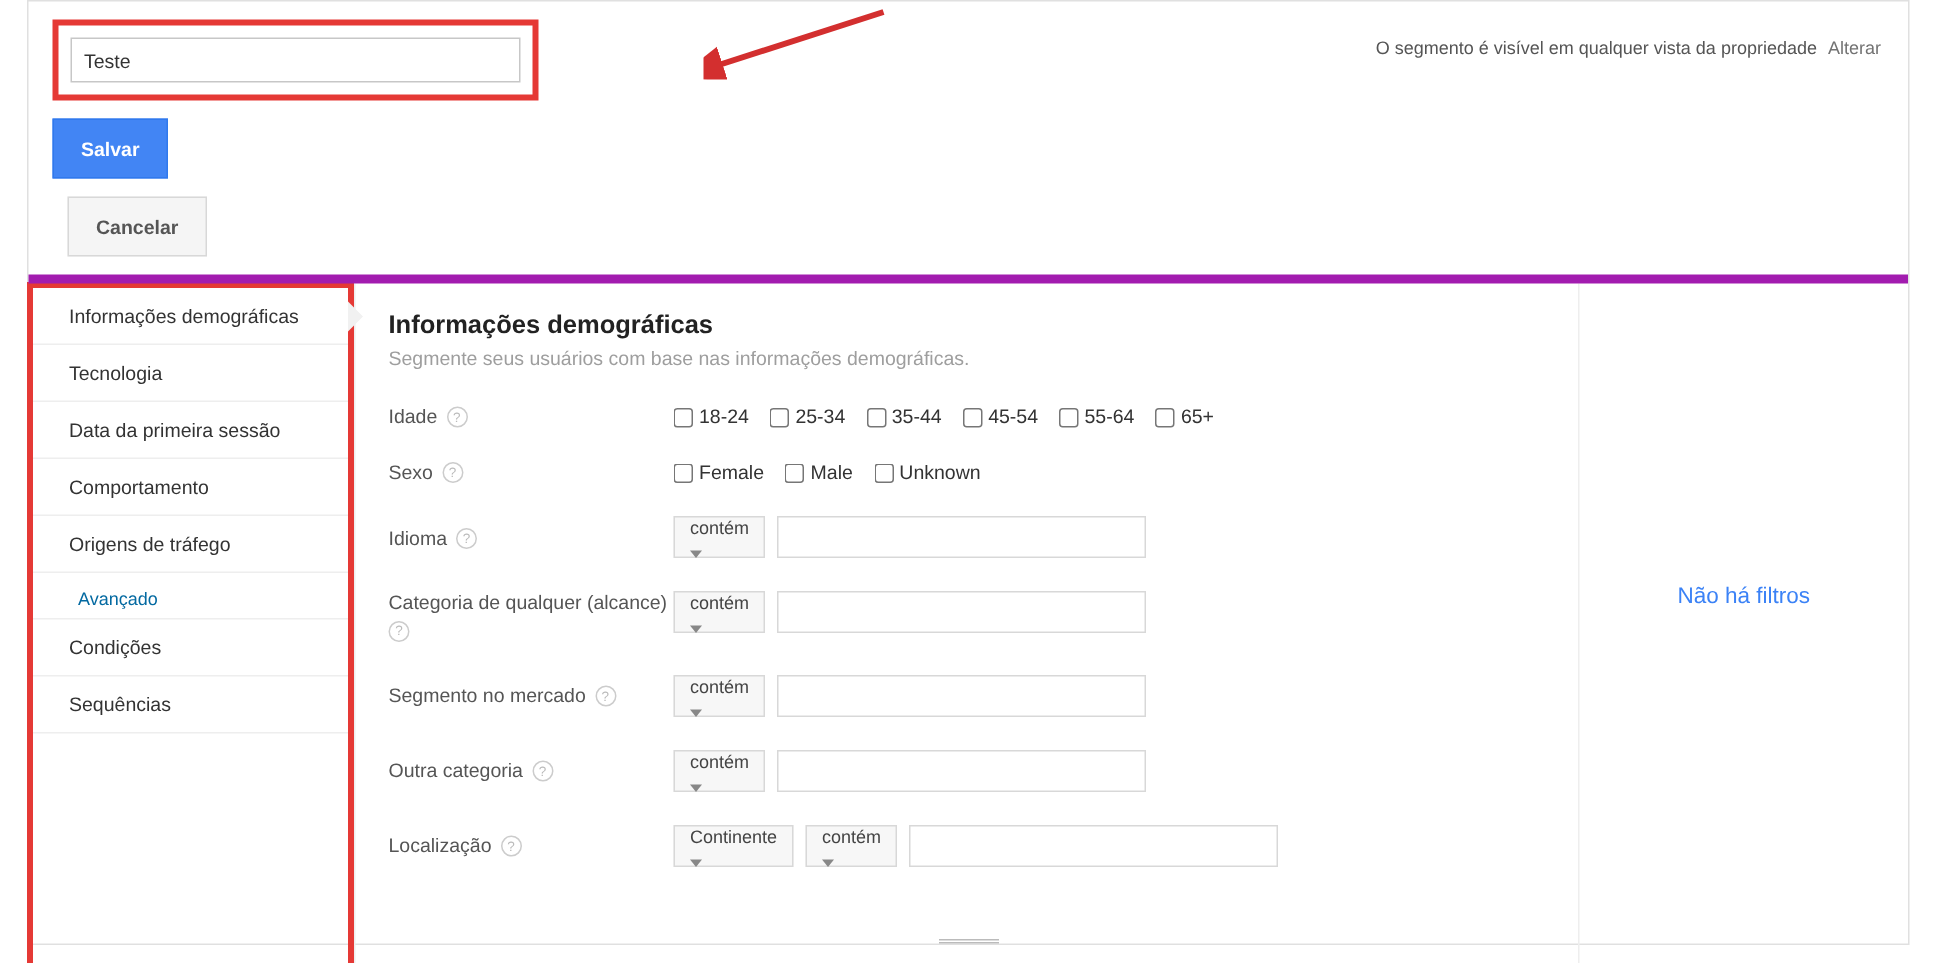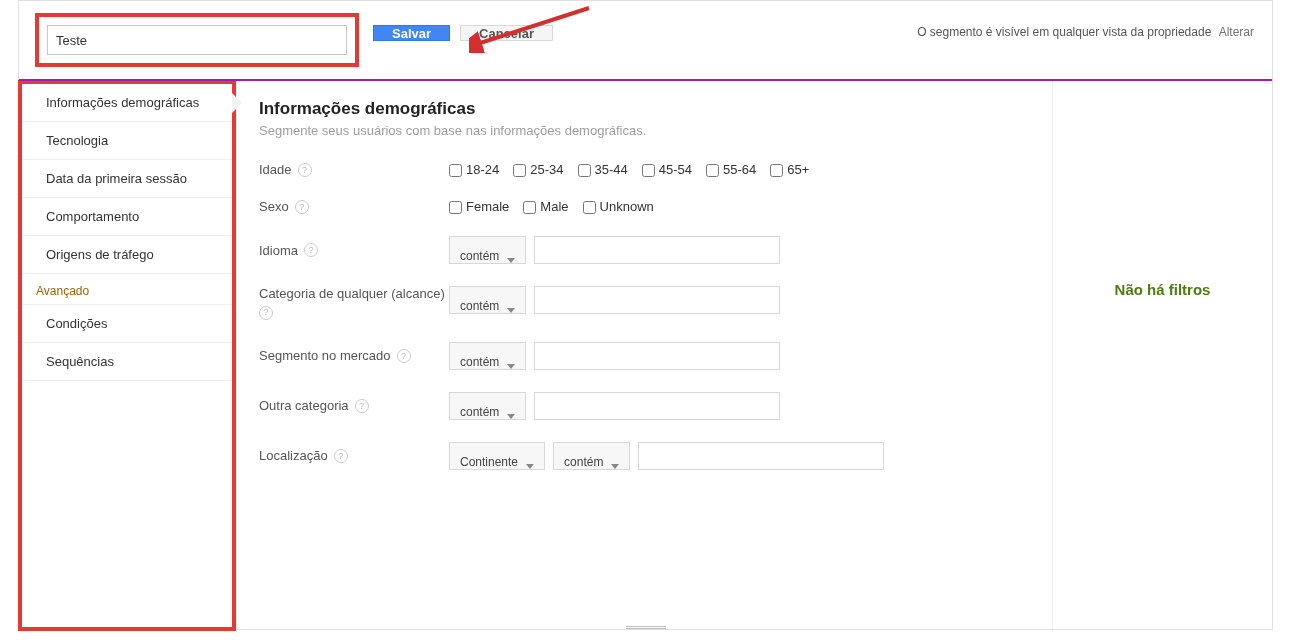--- a/index.html
+++ b/index.html
@@ -1,61 +1,61 @@
 <!DOCTYPE html>
 <html><head>
 <meta charset="utf-8">
 <style>
   * { box-sizing: border-box; margin: 0; padding: 0; }
   body { font-family: Arial, Helvetica, sans-serif; font-size: 13px; color: #333; background: #fff; width: 1291px; height: 642px; position: relative; }
 
   .container { border: 1px solid #e0e0e0; margin: 0 18px; position: relative; height: 630px; }
 
-  .topbar { padding: 12px 16px 12px 16px; display: flex; align-items: flex-start; border-bottom: 2px solid #a21caf; position: relative; }
+  .topbar { padding: 12px 16px 12px 16px; display: flex; align-items: flex-start; border-bottom: 6px solid #a21caf; position: relative; flex-direction: column; }
 
   .name-input { width: 300px; height: 30px; border: 1px solid #c7c7c7; padding: 0 8px; font-size: 13px; color: #333; }
   .name-wrap { border: 4px solid #e53935; padding: 8px; margin-right: 14px; }
 
-  .btn { display: inline-flex; align-items: center; justify-content: center; height: 16px; padding: 0 18px; font-size: 13px; font-weight: bold; border: 1px solid transparent; cursor: pointer; margin-top: 12px; }
+  .btn { display: inline-flex; align-items: center; justify-content: center; height: 40px; padding: 0 18px; font-size: 13px; font-weight: bold; border: 1px solid transparent; cursor: pointer; margin-top: 12px; }
   .btn-primary { background: #4285f4; color: #fff; border-color: #3079ed; }
   .btn-secondary { background: #f5f5f5; color: #555; border-color: #d8d8d8; margin-left: 10px; }
 
   .arrow { position: absolute; top: 2px; left: 450px; pointer-events: none; }
 
   .visibility { position: absolute; right: 18px; top: 24px; font-size: 12px; color: #555; }
   .visibility a { color: #737373; text-decoration: none; margin-left: 4px; }
 
   .body-row { display: flex; height: calc(100% - 78px); }
 
   .sidebar-box { border: 4px solid #e53935; width: 218px; flex-shrink: 0; margin-left: -1px; margin-top: -1px; }
   .sidebar { width: 100%; }
   .side-item { padding: 11px 14px 11px 24px; border-bottom: 1px solid #eee; font-size: 13px; color: #333; cursor: pointer; position: relative; }
   .side-item.active { border-right: none; background: #fff; }
   .side-item.active::after { content:""; position:absolute; right:-10px; top:50%; transform:translateY(-50%); width:0; height:0; border-top:10px solid transparent; border-bottom:10px solid transparent; border-left:10px solid #f1f1f1; }
-  .side-group { padding: 10px 14px 6px 14px; font-size: 12px; color: #a16207; border-bottom: 1px solid #eee; }
+  .side-group { padding: 10px 14px 6px 30px; font-size: 12px; color: #0369a1; border-bottom: 1px solid #eee; }
 
   .main { flex: 1; padding: 18px 22px; border-left: 1px solid #eee; overflow: hidden; }
   .main h2 { font-size: 17px; font-weight: bold; color: #222; margin-bottom: 4px; }
   .main .subtitle { font-size: 13px; color: #9e9e9e; margin-bottom: 24px; }
 
   .form-row { display: flex; align-items: center; margin-bottom: 22px; }
   .form-row.tall { align-items: flex-start; }
-  .form-label { width: 190px; color: #555; font-size: 13px; display: flex; align-items: center; gap: 6px; }
+  .form-label { width: 190px; color: #555; font-size: 13px; display: flex; align-items: flex-end; gap: 6px; }
   .form-label.multi { line-height: 1.3; }
   .help { display:inline-flex; width:14px; height:14px; border:1px solid #ccc; border-radius:50%; align-items:center; justify-content:center; font-size:9px; color:#bbb; }
   .chk-group { display: flex; gap: 14px; flex-wrap: wrap; }
   .chk { display:flex; align-items:flex-end; gap:4px; font-size:13px; color:#333; }
   .chk input { width:13px; height:13px; }
 
-  .select-like { display:inline-flex; align-items:flex-end; gap:8px; border:1px solid #d8d8d8; background:#f7f7f7; height:28px; padding:0 10px; font-size:12px; color:#444; cursor:pointer; }
+  .select-like { display:inline-flex; align-items:flex-start; gap:8px; border:1px solid #d8d8d8; background:#f7f7f7; height:28px; padding:0 10px; font-size:12px; color:#444; cursor:pointer;flex-direction:column; }
   .caret { width:0; height:0; border-left:4px solid transparent; border-right:4px solid transparent; border-top:5px solid #888; }
   .text-input { height:28px; border:1px solid #d8d8d8; width: 246px; padding:0 6px; font-size:13px; }
 
   .right-panel { width: 220px; border-left: 1px solid #eee; flex-shrink:0; display:flex; align-items:flex-start; justify-content:center; padding-top: 200px; }
-  .right-panel .nofilter { font-size: 15px; font-weight: bold; color: #4d7c0f; }
+  .right-panel .nofilter { font-size: 15px; font-weight: normal; color: #3b82f6; }
 
   .resize-grip { position:absolute; bottom:0; left:50%; transform:translateX(-50%); width:40px; height:6px; }
   .resize-grip .bar { position:absolute; bottom:2px; left:0; width:40px; height:1px; background:#bbb; }
   .resize-grip .bar2 { bottom:0; }
 </style>
 </head>
 <body>
 
 <div class="container">
 

